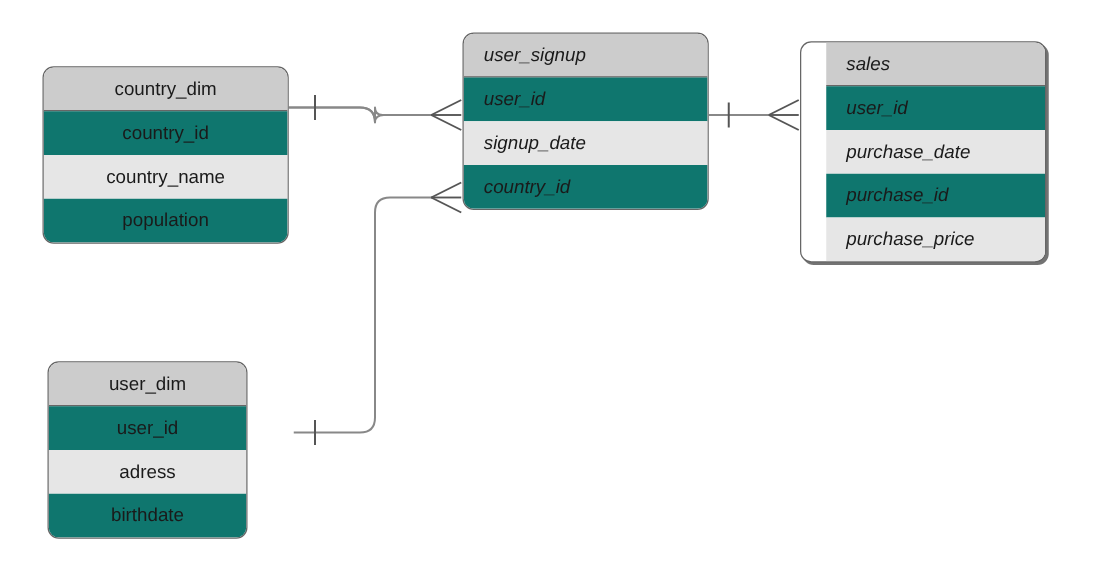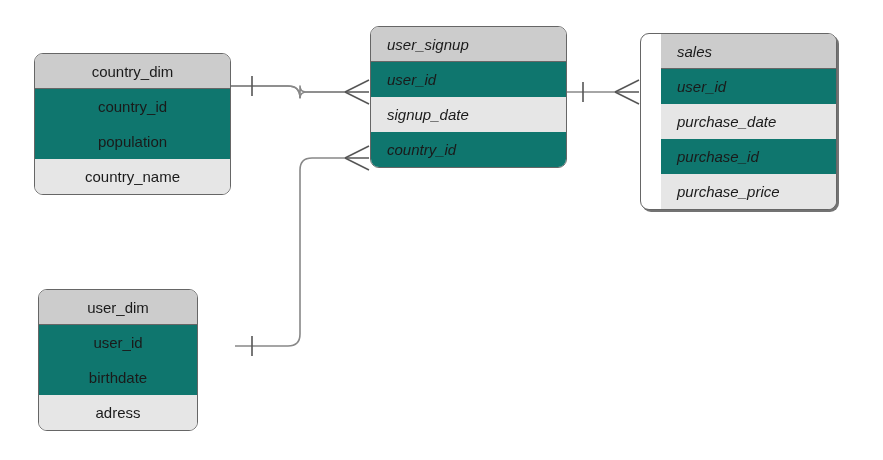--- a/index.html
+++ b/index.html
@@ -115,39 +115,39 @@
         <line x1="615" y1="92" x2="639" y2="92"></line>
         <line x1="615" y1="92" x2="639" y2="104"></line>
       </g>
 
     </g>
   </svg>
 
   <div class="entity align-center" style="left:34px; top:33px; width:197px;margin-top:20px;">
     <div class="entity-header">country_dim</div>
     <div class="entity-row">country_id</div>
+    <div class="entity-row alt">country_name</div>
     <div class="entity-row">population</div>
-    <div class="entity-row alt">country_name</div>
   </div>
 
   <div class="entity align-left italic" style="left:370px; top:26px; width:197px;">
     <div class="entity-header">user_signup</div>
     <div class="entity-row">user_id</div>
     <div class="entity-row alt">signup_date</div>
     <div class="entity-row">country_id</div>
   </div>
 
   <div class="entity align-left italic shadowed" style="left:640px; top:33px; width:197px;">
     <div class="entity-header">sales</div>
     <div class="entity-row">user_id</div>
     <div class="entity-row alt">purchase_date</div>
     <div class="entity-row">purchase_id</div>
     <div class="entity-row alt">purchase_price</div>
   </div>
 
   <div class="entity align-center" style="left:38px; top:289px; width:160px;">
     <div class="entity-header">user_dim</div>
     <div class="entity-row">user_id</div>
+    <div class="entity-row alt">adress</div>
     <div class="entity-row">birthdate</div>
-    <div class="entity-row alt">adress</div>
   </div>
 
 </div>
 
 </body></html>

